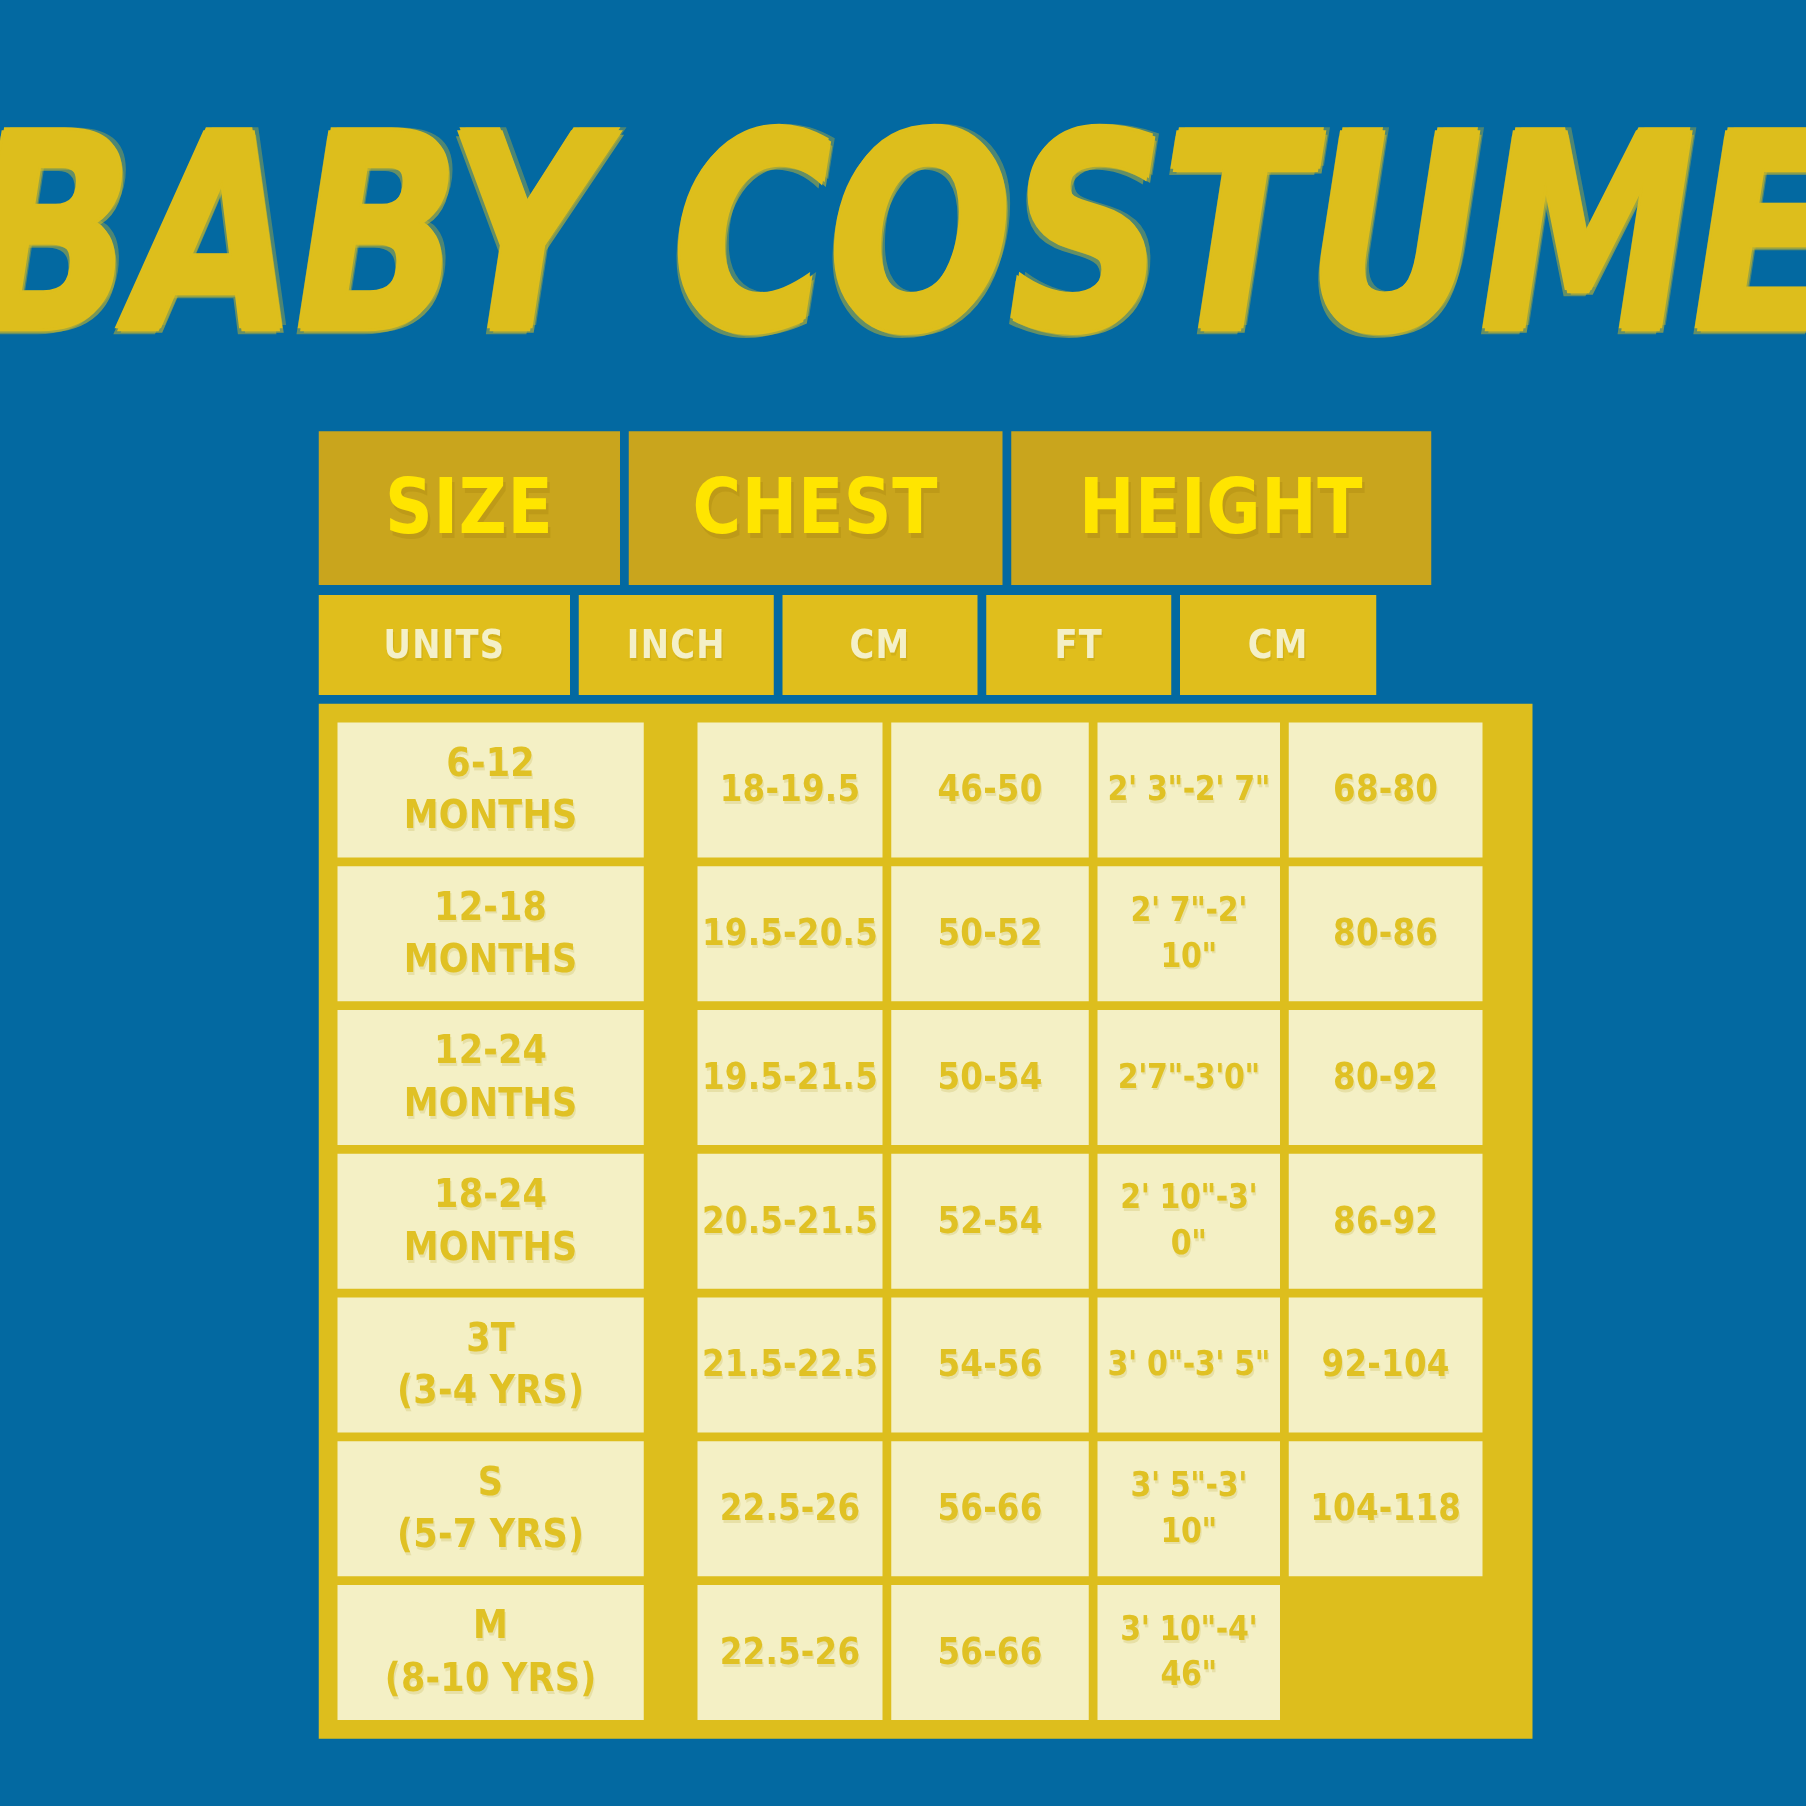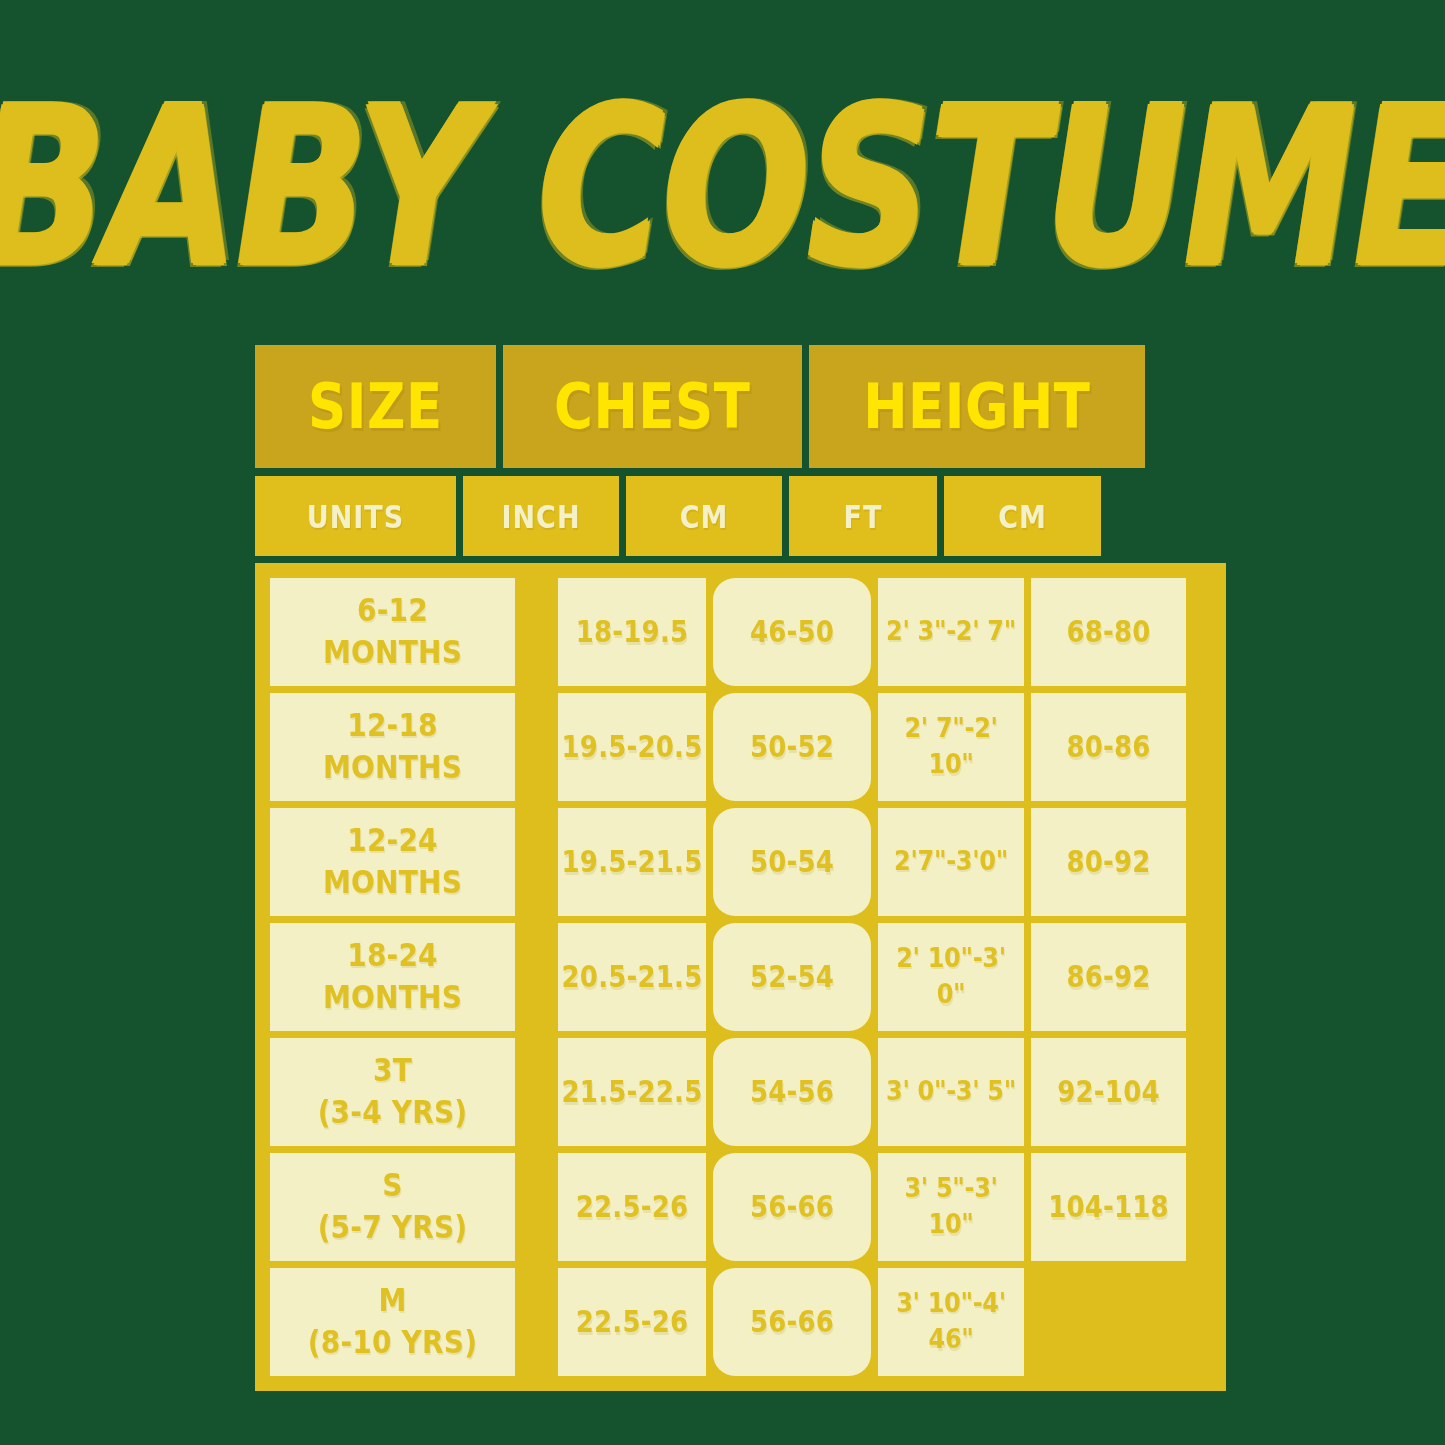--- a/index.html
+++ b/index.html
@@ -11,21 +11,21 @@
     height: 1445px;
     background: #F4F0C5;
     font-family: "Liberation Sans", sans-serif;
     overflow: hidden;
   }
 
   .page {
     position: relative;
     width: 1445px;
     height: 1445px;
-    background: #14532d;
+    background: #0369a1;
   }
 
   
   .title-wrap {
     position: absolute;
     left: 0;
     top: 78px;
     width: 1445px;
     height: 220px;
     display: flex;
@@ -158,21 +158,21 @@
   .cell.size-cell .ctxt {
     font-size: 28px;
   }
   .cell.ft-cell .ctxt {
     font-size: 24px;
     letter-spacing: -0.3px;
   }
 
   .cw-1 { width: 245px; }
   .cw-2 { width: 148px; margin-left: 36px; }
-  .cw-3 { width: 158px; border-radius: 22px; }
+  .cw-3 { width: 158px; }
   .cw-4 { width: 146px; }
   .cw-5 { width: 155px; }
 </style>
 </head>
 <body>
 
 <div class="page">
 
   <div class="title-wrap">
     <div class="title">BABY COSTUME</div>

